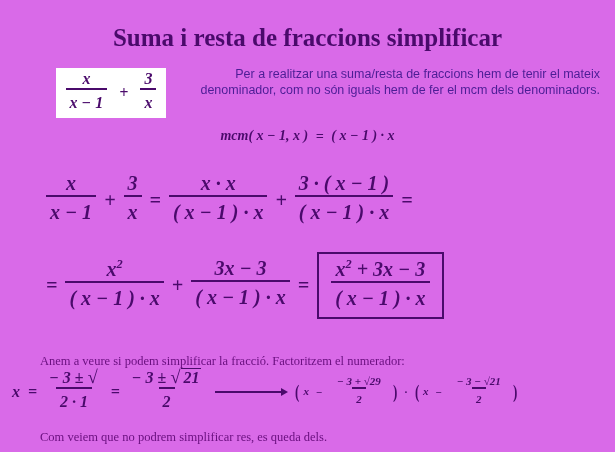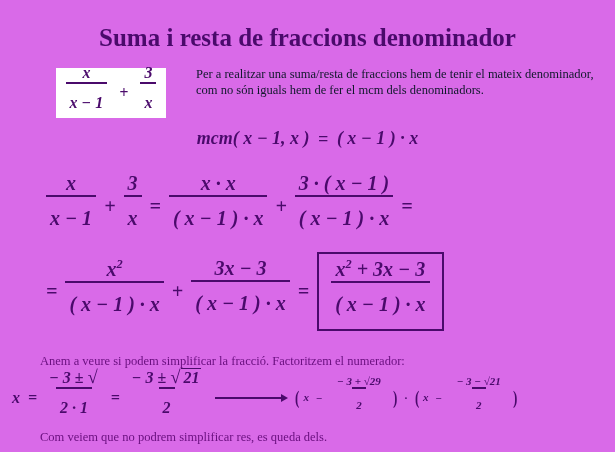--- a/index.html
+++ b/index.html
@@ -24,50 +24,50 @@
   }
 
   
   .startbox{
     position:absolute;left:56px;top:68px;width:110px;height:50px;
     background:#ffffff;
     display:flex;align-items:center;justify-content:center;
   }
   .intro{
     position:absolute;left:196px;top:66px;width:404px;
-    text-align:left;
+    text-align:right;
     font-size:12.5px;
     line-height:16px;
-    color:#0f172a;
-    font-family:Liberation Serif, serif;
+    color:#4c1d95;
+    font-family:Liberation Sans, sans-serif;
   }
 
   
   .math{
     font-family:"Liberation Serif", serif;
     font-style:italic;
     font-weight:bold;
     color:#4a0a6b;
     white-space:nowrap;
   }
   .frac{
     display:inline-flex;
     flex-direction:column;
     align-items:center;
     vertical-align:middle;
     margin:0 4px;
   }
   .frac .num{padding:0 4px;}
-  .frac .den{padding:10px 4px;border-top:2px solid #4a0a6b;}
+  .frac .den{padding:4px 4px;border-top:2px solid #4a0a6b;}
   .op{display:inline-block;vertical-align:middle;padding:0 4px;}
 
   .mcmline{
     position:absolute;left:0;top:128px;width:615px;
     text-align:center;
-    font-size:18px;
+    font-size:14px;
   }
 
   .row1{
     position:absolute;left:42px;top:172px;
     font-size:20px;
     display:flex;align-items:center;
   }
   .row2{
     position:absolute;left:42px;top:252px;
     font-size:20px;
@@ -121,21 +121,21 @@
     font-weight:bold;
     vertical-align:middle;
     transform:scaleX(0.7);
   }
 </style>
 </head>
 <body>
 
 <div class="page">
 
-  <div class="title">Suma i resta de fraccions denominador</div>
+  <div class="title">Suma i resta de fraccions simplificar</div>
 
   <div class="startbox">
     <span class="math" style="font-size:16px;">
       <span class="frac">
         <span class="num">x</span>
         <span class="den">x − 1</span>
       </span>
       <span class="op">+</span>
       <span class="frac">
         <span class="num">3</span>

